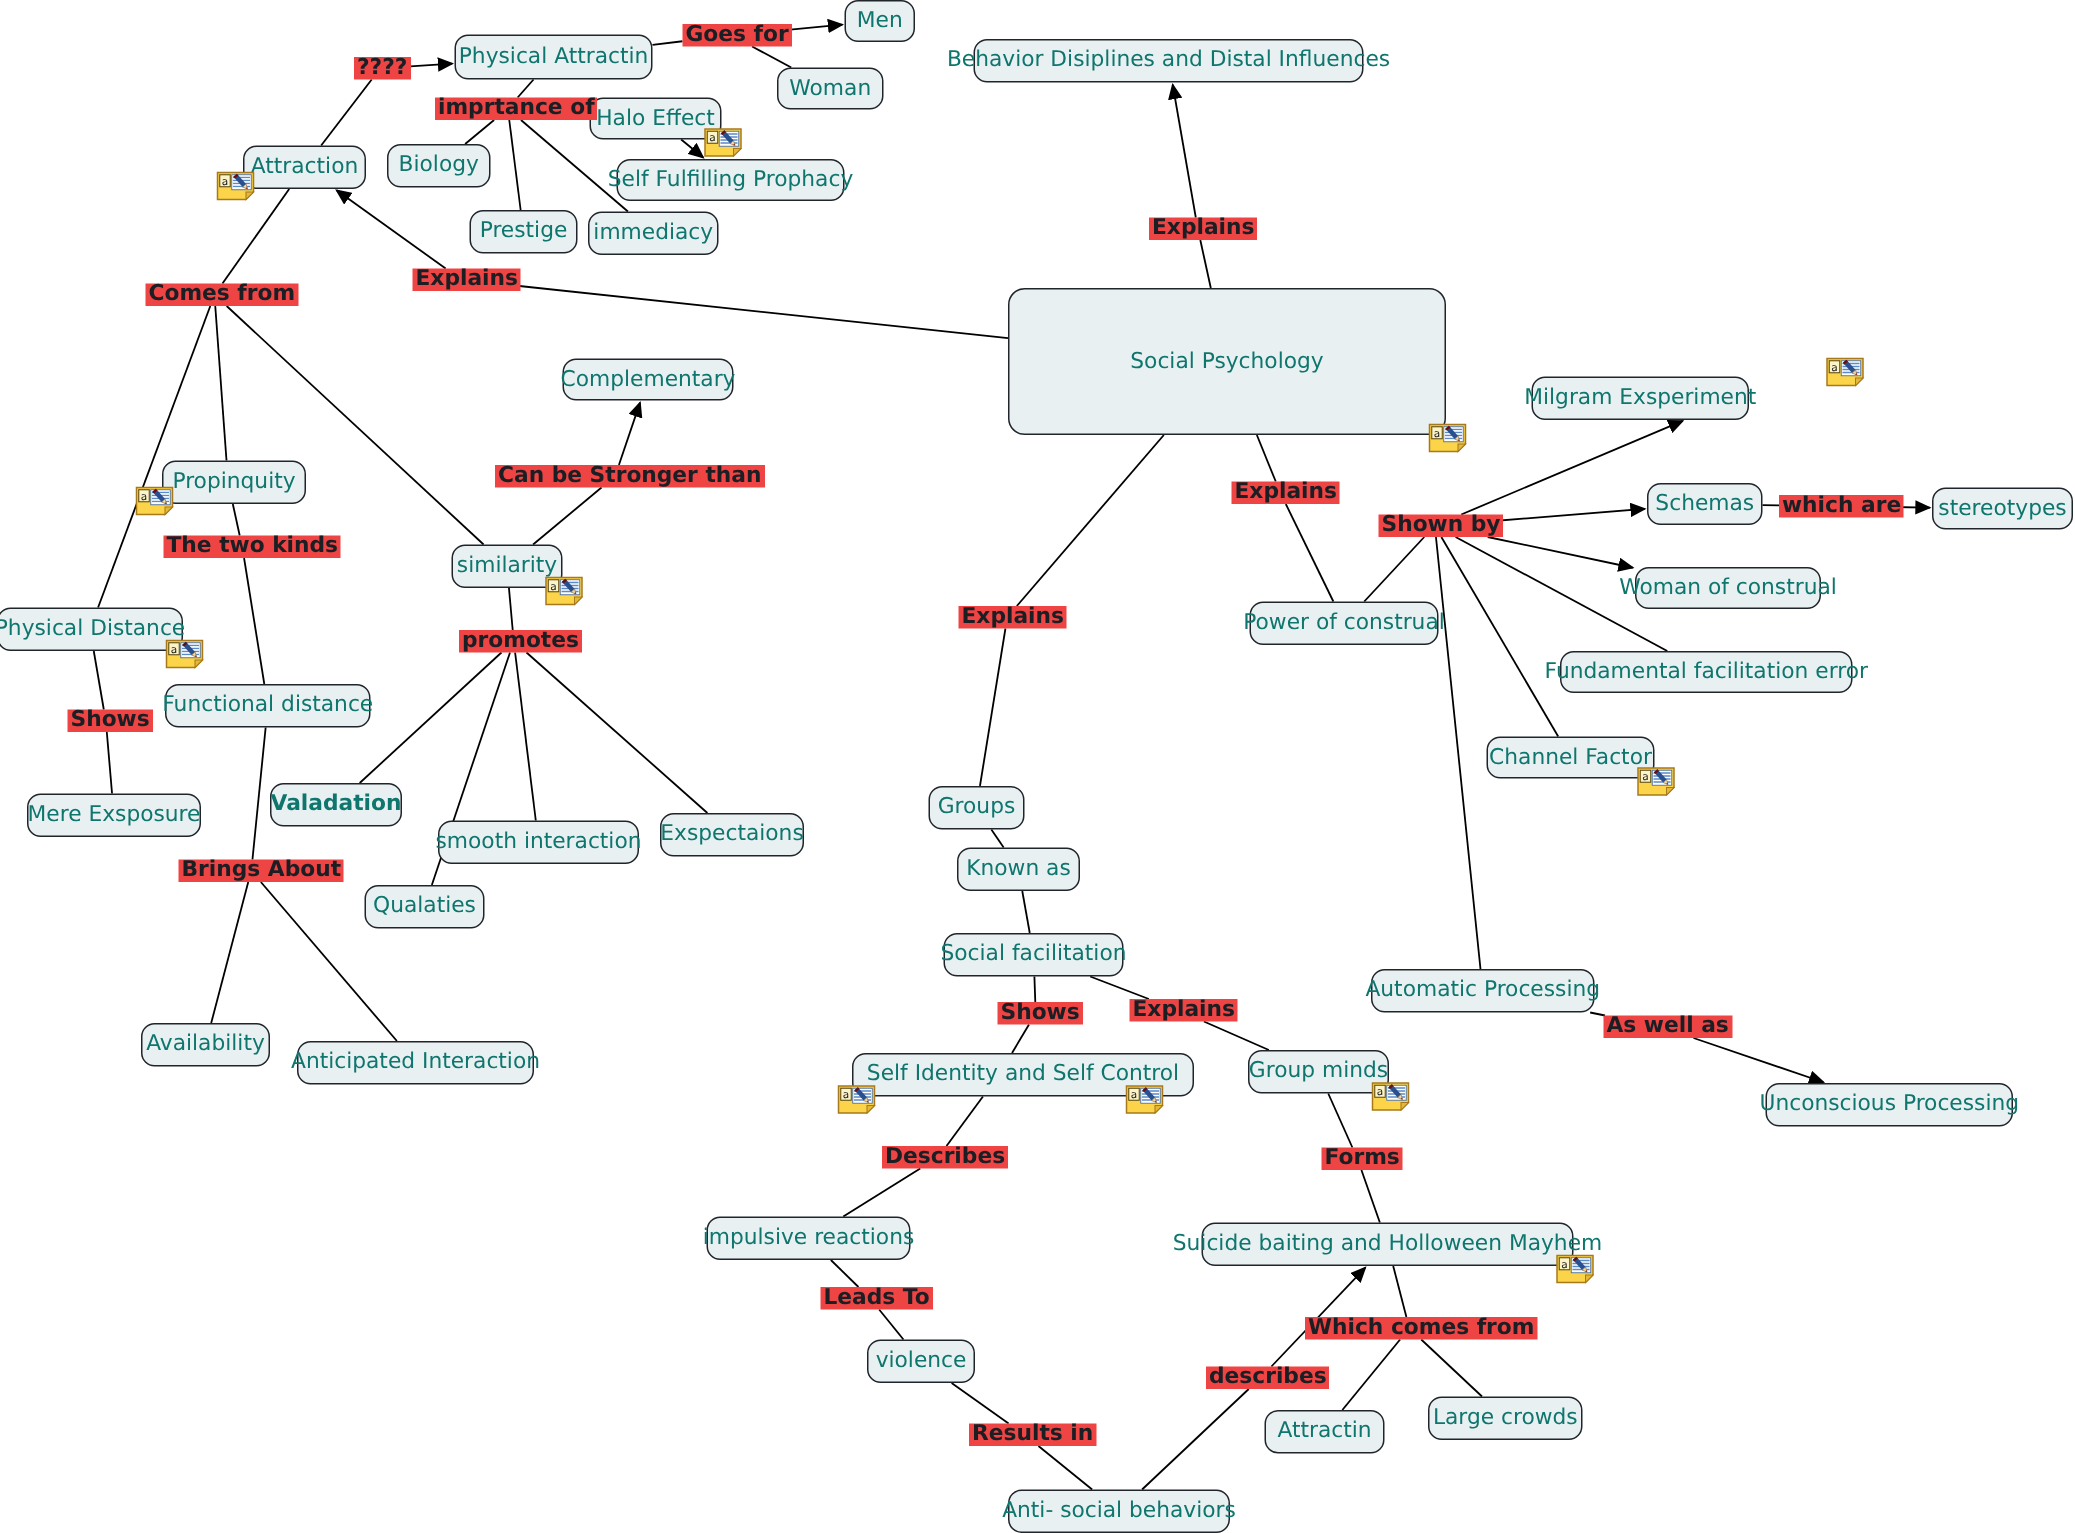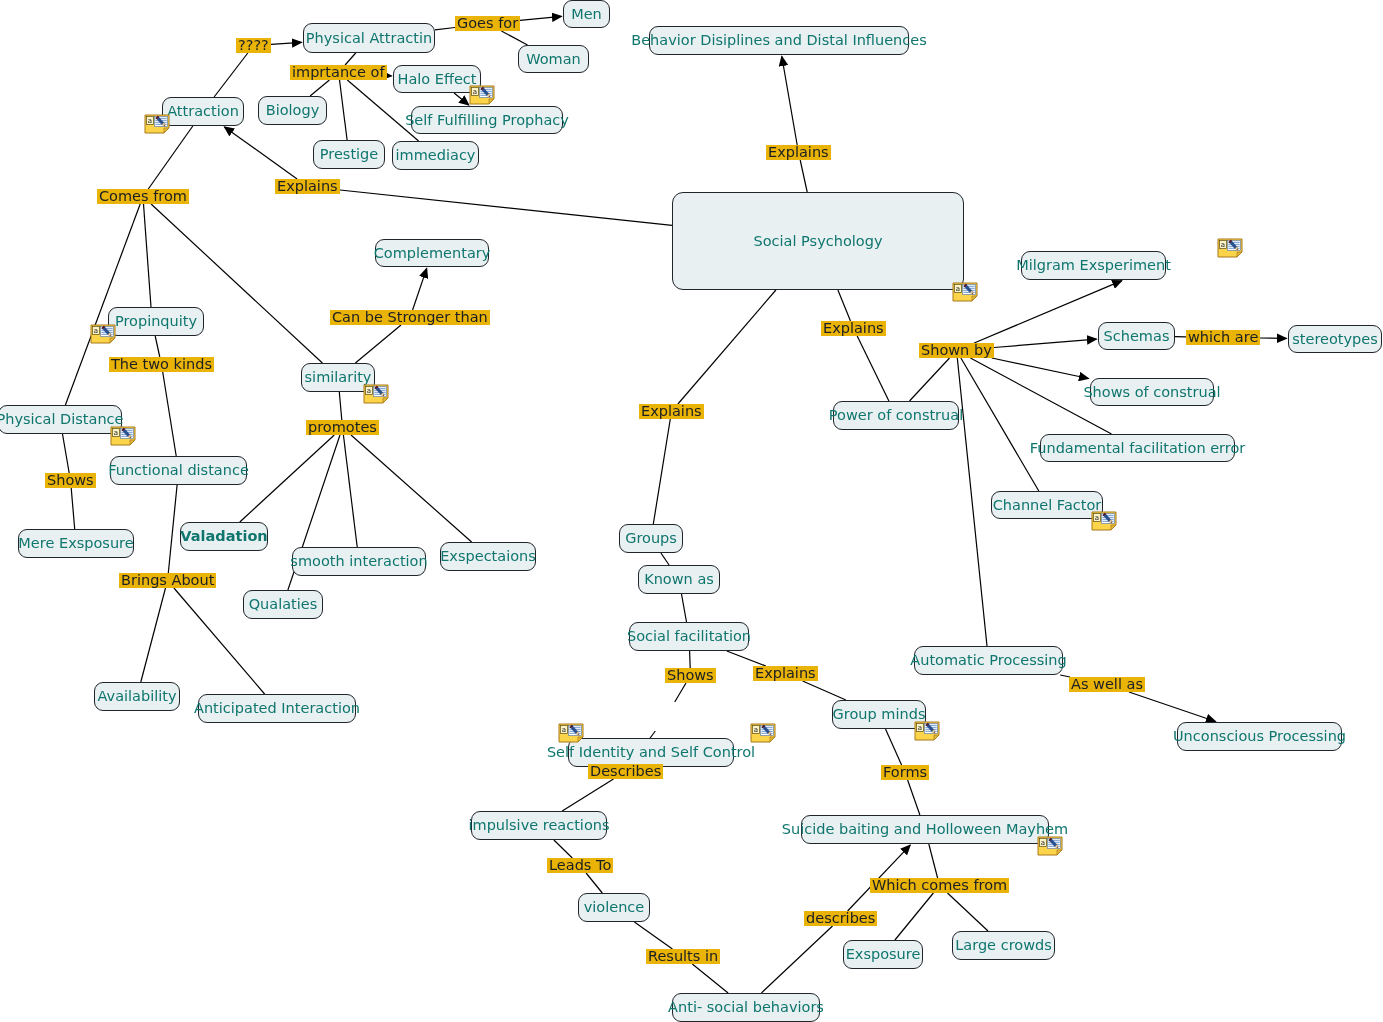--- a/index.html
+++ b/index.html
@@ -44,24 +44,25 @@
   .node.big {
     border-radius: 11px;
     align-items: center;
     justify-content: center;
   }
   .edge-label {
     position: absolute;
     font-size: 14.5px;
     color: #1b1f24;
     white-space: nowrap;
-    background: #eab308;
+    background: #ef4444;
     padding: 0 2px;
     line-height: 1;
     z-index: 6;
+    font-weight: bold;
   }
   
   .note-icon {
     position: absolute;
     width: 26px;
     height: 20px;
     z-index: 8;
   }
   .note-icon svg { display: block; }
 </style>
@@ -266,21 +267,21 @@
           </g>
         </svg>
       </div>
       <div class="node" style="left: 1098px; top: 322px; width: 77px; height: 28px;">
         <span>Schemas</span>
       </div>
       <div class="node" style="left: 1288px; top: 325px; width: 94px; height: 28px;">
         <span>stereotypes</span>
       </div>
       <div class="node" style="left: 1090px; top: 378px; width: 124px; height: 28px;">
-        <span>Shows of construal</span>
+        <span>Woman of construal</span>
       </div>
       <div class="node" style="left: 1040px; top: 434px; width: 195px; height: 28px;">
         <span>Fundamental facilitation error</span>
       </div>
       <div class="node" style="left: 833px; top: 401px; width: 126px; height: 29px;">
         <span>Power of construal</span>
       </div>
       <div class="node" style="left: 991px; top: 491px; width: 112px; height: 28px;">
         <span>Channel Factor</span>
       </div>
@@ -436,21 +437,21 @@
             <line x1="11.3" y1="10.3" x2="22.7" y2="10.3"></line>
           </g>
           <g transform="rotate(-42 17 7.5)">
             <rect x="15.4" y="1.2" width="3.1" height="9.2" fill="#2a4f8f"></rect>
             <path d="M15.4 10.4 L18.5 10.4 L16.95 13.6 Z" fill="#f0d9a8" stroke="#8a6a30" stroke-width="0.4"></path>
             <path d="M16.3 12.4 L17.6 12.4 L16.95 13.6 Z" fill="#8b2020"></path>
             <rect x="15.4" y="1.2" width="3.1" height="1.6" fill="#6a0f0f"></rect>
           </g>
         </svg>
       </div>
-      <div class="node" style="left: 568px; top: 702px; width: 166px; height: 29px; margin-top: 36px;">
+      <div class="node" style="left: 568px; top: 702px; width: 228px; height: 29px;">
         <span>Self Identity and Self Control</span>
       </div>
       <div class="note-icon" style="left: 558px; top: 723px;">
         <svg viewBox="0 0 26 20" width="26" height="20">
           <path d="M1 1 H25 V14 L20 19 H1 Z" fill="#fbd44a" stroke="#a8791a" stroke-width="1"></path>
           <path d="M20 19 L20 14 L25 14 Z" fill="#e3b838" stroke="#a8791a" stroke-width="0.7"></path>
           <rect x="2.5" y="2.5" width="7" height="8" fill="#fdf3c8" stroke="#5a4a12" stroke-width="0.7"></rect>
           <text x="6" y="9.2" font-family="DejaVu Sans, sans-serif" font-size="7" text-anchor="middle" fill="#1a1a1a">a</text>
           <rect x="10.5" y="2.5" width="13" height="10" fill="#ffffff" stroke="#4a6fa5" stroke-width="0.6"></rect>
           <g stroke="#5a8ac7" stroke-width="0.9">
@@ -512,21 +513,21 @@
             <path d="M15.4 10.4 L18.5 10.4 L16.95 13.6 Z" fill="#f0d9a8" stroke="#8a6a30" stroke-width="0.4"></path>
             <path d="M16.3 12.4 L17.6 12.4 L16.95 13.6 Z" fill="#8b2020"></path>
             <rect x="15.4" y="1.2" width="3.1" height="1.6" fill="#6a0f0f"></rect>
           </g>
         </svg>
       </div>
       <div class="node" style="left: 578px; top: 893px; width: 72px; height: 29px;">
         <span>violence</span>
       </div>
       <div class="node" style="left: 843px; top: 940px; width: 80px; height: 29px;">
-        <span>Exsposure</span>
+        <span>Attractin</span>
       </div>
       <div class="node" style="left: 952px; top: 931px; width: 103px; height: 29px;">
         <span>Large crowds</span>
       </div>
       <div class="node" style="left: 672px; top: 993px; width: 148px; height: 29px;">
         <span>Anti- social behaviors</span>
       </div>
     </div>
   <div id="label-layer">
       <div class="edge-label" style="left: 455px; top: 16px;">Goes for</div>

